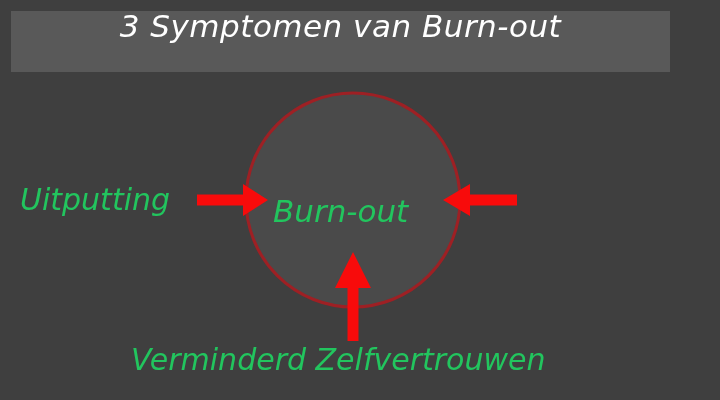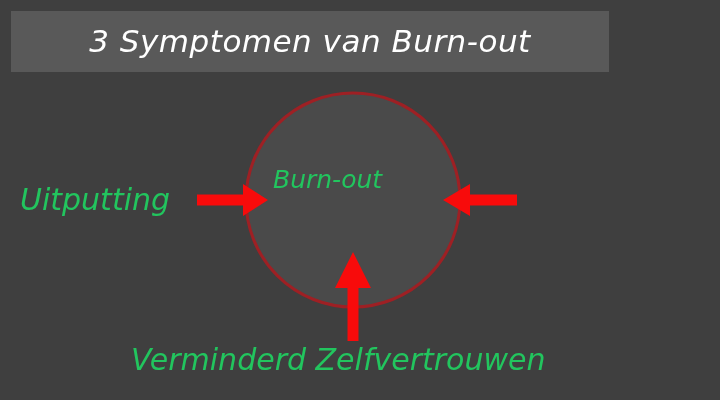--- a/index.html
+++ b/index.html
@@ -19,25 +19,24 @@
     width: 720px;
     height: 400px;
     background: #3f3f3f;
   }
 
   
   .title-band {
     position: absolute;
     left: 11px;
     top: 11px;
-    width: 598px;
+    width: 659px;
     height: 61px;
     background: #595959;
     display: flex;
-    align-items: center;
     justify-content: center;
   }
   .title-text {
     color: #ffffff;
     font-size: 31px;
     font-style: italic;
     font-weight: 400;
     letter-spacing: 0.5px;
     line-height: 1;
     white-space: nowrap;
@@ -56,23 +55,23 @@
   .label {
     position: absolute;
     color: #22c55e;
     font-size: 30px;
     font-style: italic;
     font-weight: 400;
     line-height: 1;
     white-space: nowrap;
   }
   .label-center {
-    font-size: 25px;
+    font-size: 31px;
     left: 273px;
-    top: 167px;
+    top: 196px;
   }
   .label-left {
     left: 20px;
     top: 185px;
   }
   .label-right {
     left: 528px;
     top: 185px;
   }
   .label-bottom {

